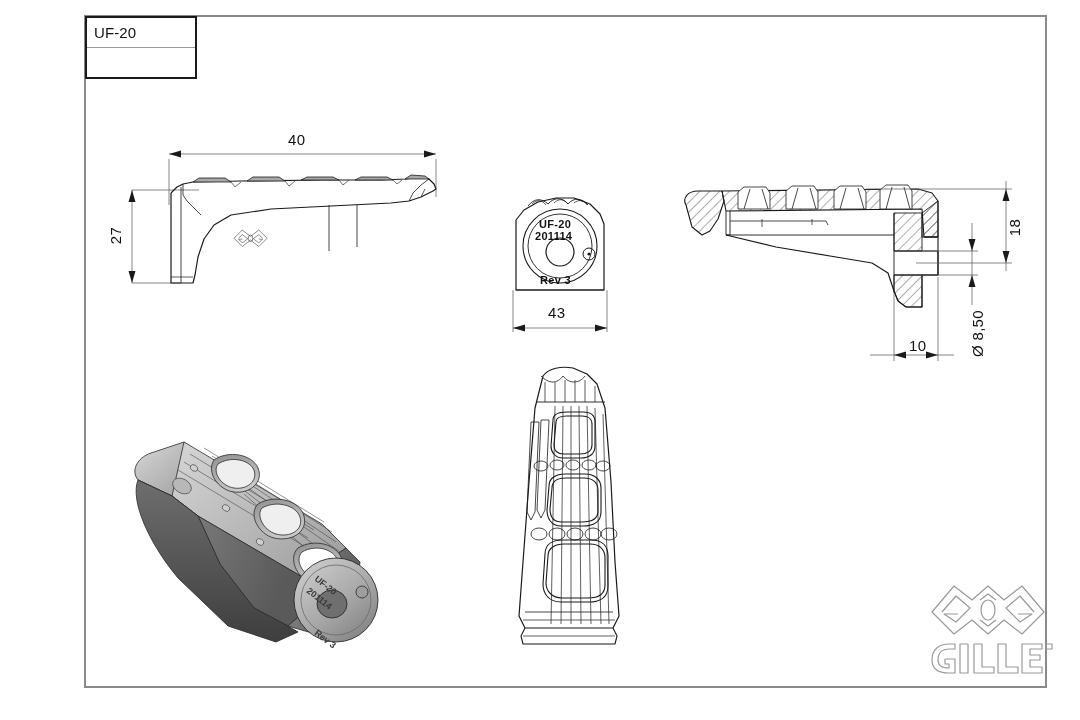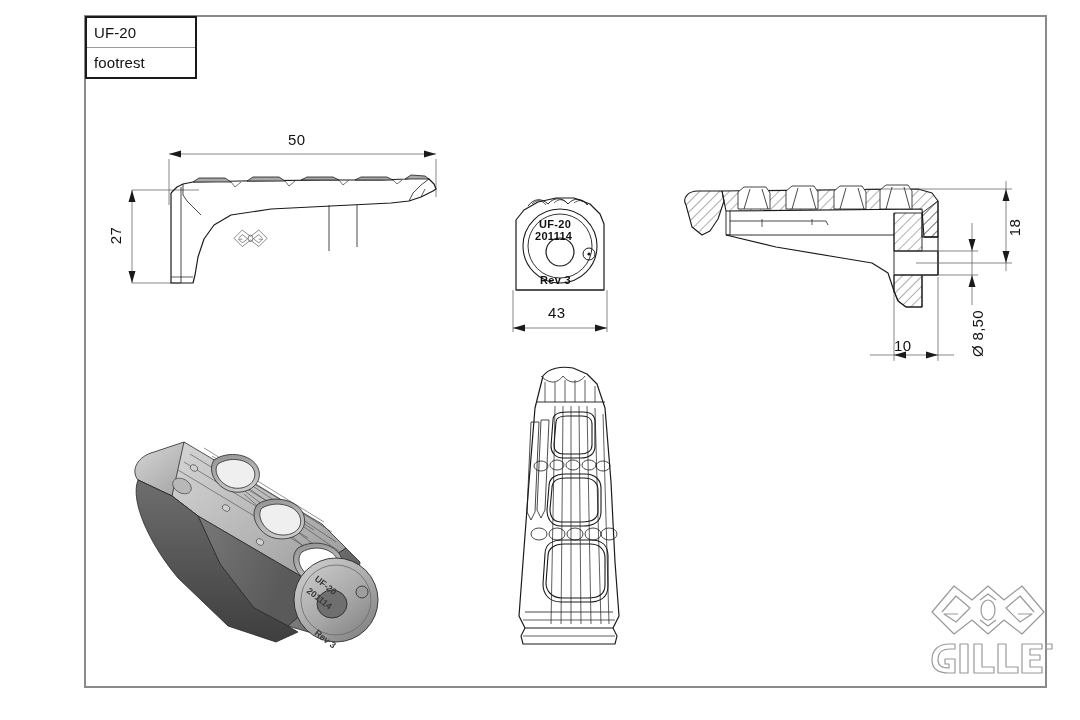--- a/index.html
+++ b/index.html
@@ -70,21 +70,20 @@
 </style>
 </head>
 <body>
 
 <div id="sheet">
 
   <div id="frame"></div>
 
   <div id="title-block">
     <div class="tb-row top">UF-20</div>
-    <div class="tb-row">footrest</div>
   </div>
 
   <div class="vw" style="left:95px; top:135px; width:340px; height:175px;">
     <svg width="340" height="175" viewBox="0 0 340 175">
       <g stroke="#1a1a1a" fill="none" stroke-width="1" stroke-linejoin="round">
 
         <g stroke="#555" stroke-width="0.7">
           <line x1="48" y1="24" x2="48" y2="70"></line>
           <line x1="315" y1="24" x2="315" y2="62"></line>
           <line x1="48" y1="19" x2="315" y2="19"></line>
@@ -134,21 +133,21 @@
         <path d="M 50,142 L 72,142" stroke-width="0.7"></path>
       </g>
 
       <g stroke="#1a1a1a" fill="none" stroke-width="1.1" transform="translate(113,95) scale(0.46)">
         <path d="M 0,18 L 18,0 L 36,14 L 54,0 L 72,18 L 54,36 L 36,22 L 18,36 Z"></path>
         <path d="M 10,18 L 18,10 L 30,19 L 18,28 L 10,20 L 18,20"></path>
         <path d="M 62,18 L 54,10 L 42,19 L 54,28 L 62,20 L 54,20"></path>
         <ellipse cx="36" cy="18" rx="5" ry="7"></ellipse>
       </g>
     </svg>
-    <div class="dimtext" style="left:167px; top:-4px;">50</div>
+    <div class="dimtext" style="left:167px; top:-4px;">40</div>
     <div class="dimtext rot90" style="left:-14px; top:92px;">27</div>
   </div>
 
   <div class="vw" style="left:478px; top:180px; width:120px; height:160px;">
     <svg width="120" height="160" viewBox="0 0 120 160">
       <g stroke="#1a1a1a" fill="none" stroke-width="1.1" stroke-linejoin="round">
 
         <path d="M 12,110 L 12,40 L 20,30 L 34,22 L 52,18 L 70,18
                  L 86,24 L 96,34 L 100,44 L 100,110 Z" stroke-width="1.2"></path>
 
@@ -257,21 +256,21 @@
           <line x1="228" y1="128" x2="228" y2="196"></line>
           <line x1="272" y1="112" x2="272" y2="196"></line>
           <line x1="204" y1="190" x2="288" y2="190"></line>
         </g>
         <polygon points="228,190 240,186.5 240,193.5" fill="#1a1a1a" stroke="none"></polygon>
         <polygon points="272,190 260,186.5 260,193.5" fill="#1a1a1a" stroke="none"></polygon>
       </g>
     </svg>
     <div class="dimtext rot90" style="left:340px; top:54px;">18</div>
     <div class="dimtext rot90" style="left:288px; top:160px;">Ø 8,50</div>
-    <div class="dimtext" style="left:228px; top:172px;">10</div>
+    <div class="dimtext" style="left:243px; top:172px;">10</div>
   </div>
 
   <div class="vw" style="left:82px; top:412px; width:290px; height:240px;">
     <svg width="290" height="240" viewBox="0 0 290 240">
       <defs>
         <linearGradient id="gTopLight" x1="0" y1="0" x2="1" y2="1">
           <stop offset="0%" stop-color="#d6d6d6"></stop>
           <stop offset="60%" stop-color="#b4b4b4"></stop>
           <stop offset="100%" stop-color="#9a9a9a"></stop>
         </linearGradient>

